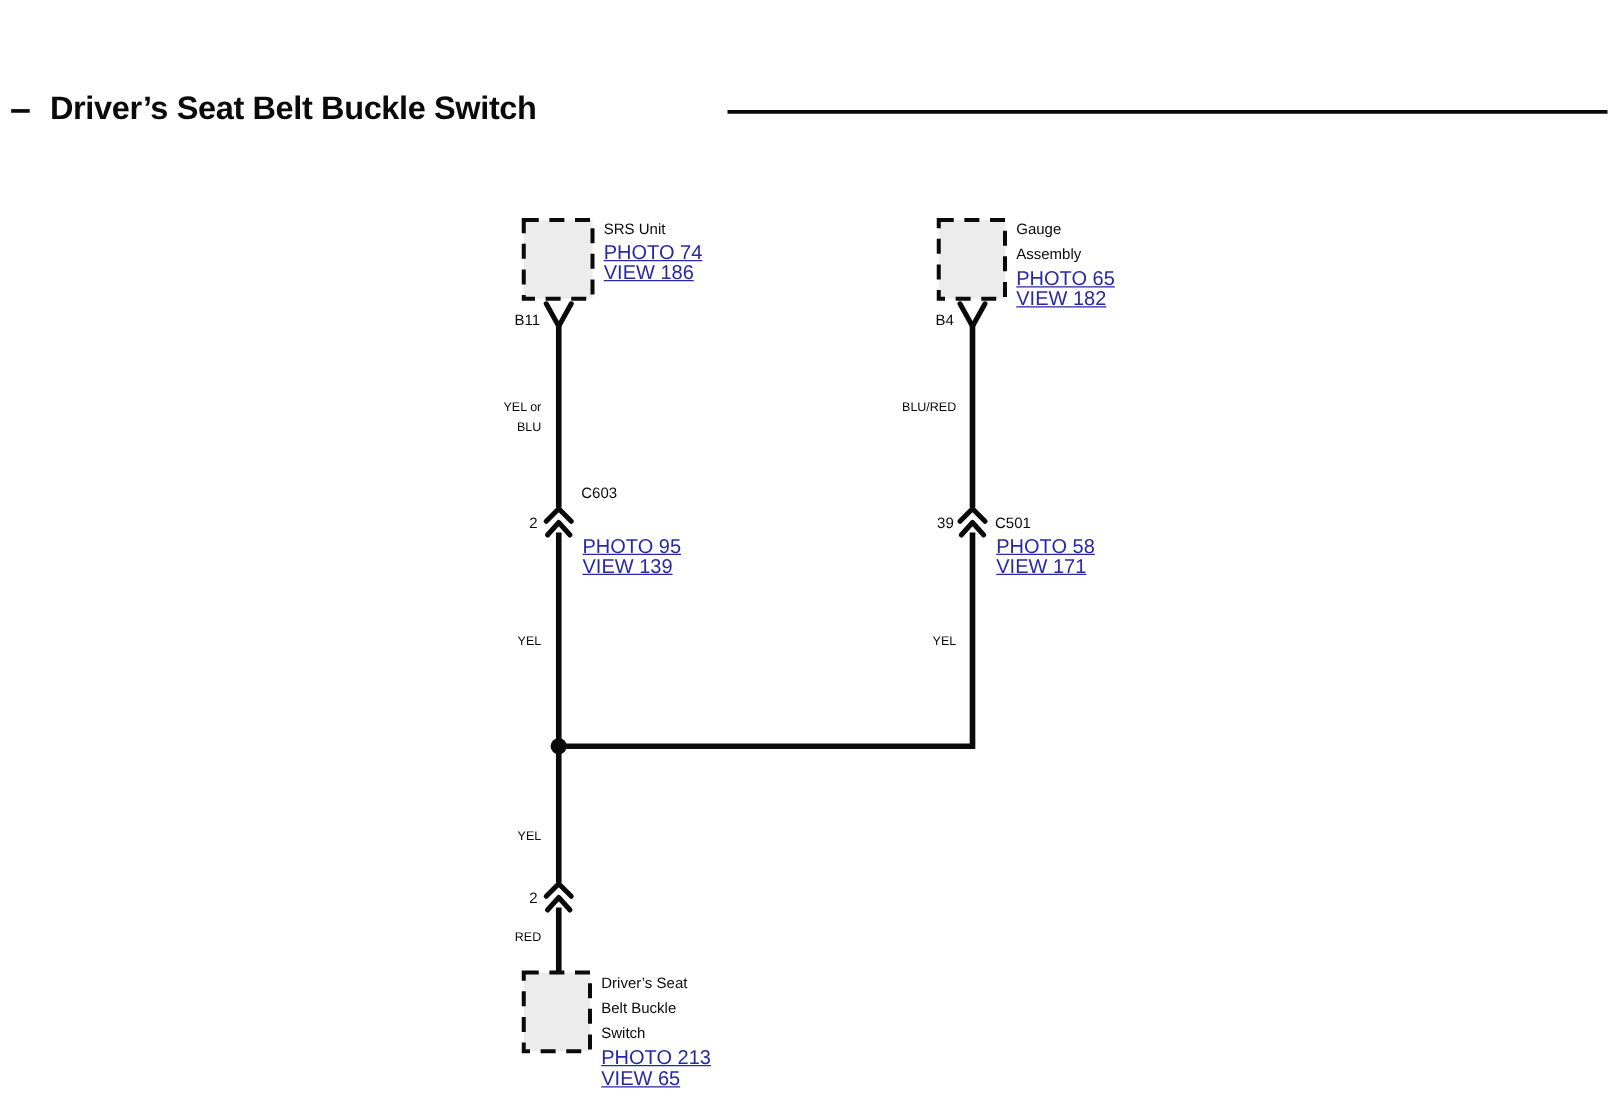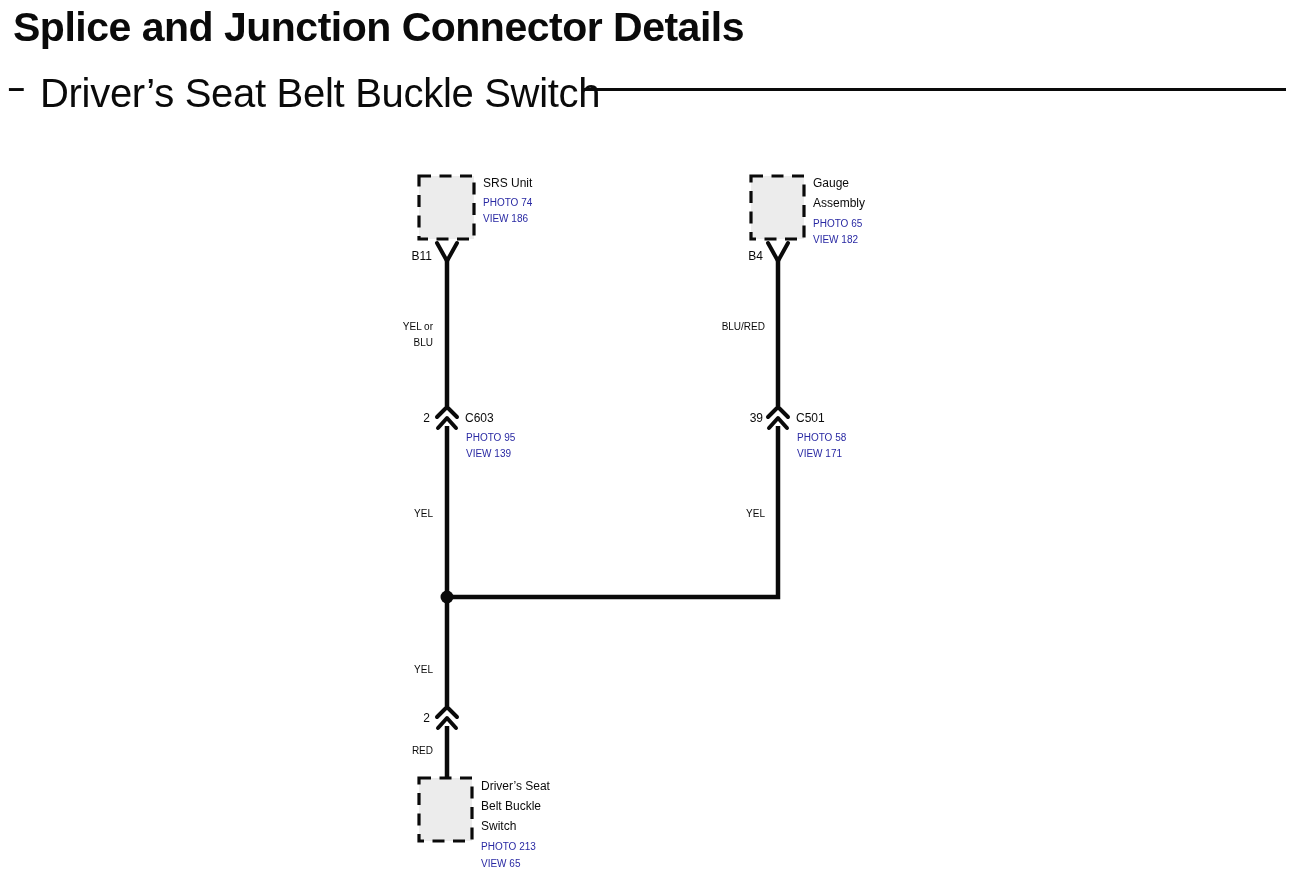--- a/index.html
+++ b/index.html
@@ -29,22 +29,22 @@
   .subtitle-dash{
     position:absolute;
     left:8px; top:71px;
     font-size:30px;
     font-weight:bold;
     color:var(--ink);
   }
   .page-subtitle{
     position:absolute;
     left:40px; top:71px;
-    font-size:40px;
-    font-weight:normal;
+    font-size:26px;
+    font-weight:bold;
     color:var(--ink);
     letter-spacing:-0.3px;
     white-space:nowrap;
   }
   .subtitle-rule{
     position:absolute;
     left:582px; top:88px;
     width:704px; height:3px;
     background:var(--ink);
   }
@@ -58,32 +58,32 @@
     color:var(--ink);
     font-size:12px;
     line-height:20px;
     white-space:nowrap;
   }
   .lbl.small{font-size:10px;line-height:16px;}
   .lbl.right{text-align:right;}
   .ref{
     position:absolute;
     color:var(--blue);
-    font-size:10px;
+    font-size:16px;
     line-height:16px;
     white-space:nowrap;
     cursor:pointer;
+    text-decoration:underline;
   }
 </style>
 </head>
 <body>
 
 <div class="canvas">
 
-  <div class="page-title">Splice and Junction Connector Details</div>
   <div class="subtitle-dash">–</div>
   <div class="page-subtitle">Driver’s Seat Belt Buckle Switch</div>
   <div class="subtitle-rule"></div>
 
   <svg width="1294" height="887" viewBox="0 0 1294 887">
 
     <rect class="compbox" x="419" y="176" width="55" height="63"></rect>
     <rect class="compbox" x="751" y="176" width="53" height="63"></rect>
     <rect class="compbox" x="419" y="778" width="53" height="63"></rect>
 
@@ -124,21 +124,21 @@
   <div class="ref" style="left:813px;top:232px;">VIEW 182</div>
   <div class="lbl right" style="right:531px;top:246px;">B4</div>
 
   <div class="lbl small right" style="right:861px;top:319px;">
     <div>YEL or</div>
     <div>BLU</div>
   </div>
   <div class="lbl small right" style="right:529px;top:319px;">BLU/RED</div>
 
   <div class="lbl right" style="right:864px;top:408px;">2</div>
-  <div class="lbl" style="left:465px;top:408px;text-align:right;">C603</div>
+  <div class="lbl" style="left:465px;top:384px;text-align:right;">C603</div>
   <div class="ref" style="left:466px;top:430px;">PHOTO 95</div>
   <div class="ref" style="left:466px;top:446px;">VIEW 139</div>
 
   <div class="lbl right" style="right:531px;top:408px;">39</div>
   <div class="lbl" style="left:796px;top:408px;">C501</div>
   <div class="ref" style="left:797px;top:430px;">PHOTO 58</div>
   <div class="ref" style="left:797px;top:446px;">VIEW 171</div>
 
   <div class="lbl small right" style="right:861px;top:506px;">YEL</div>
   <div class="lbl small right" style="right:529px;top:506px;">YEL</div>

